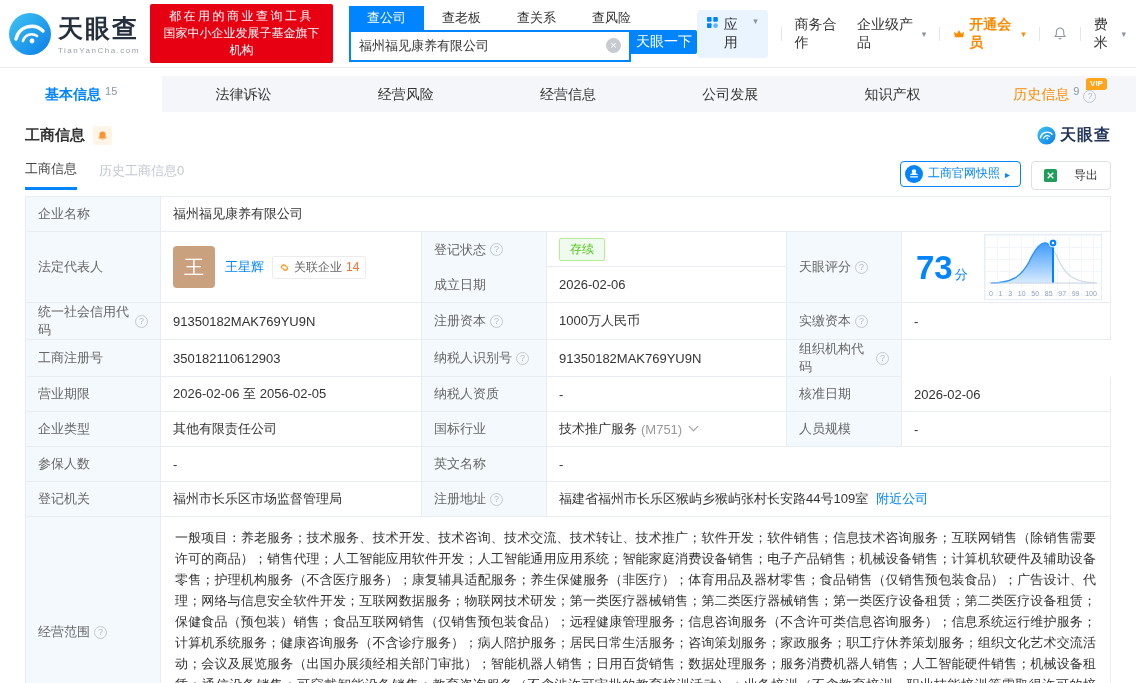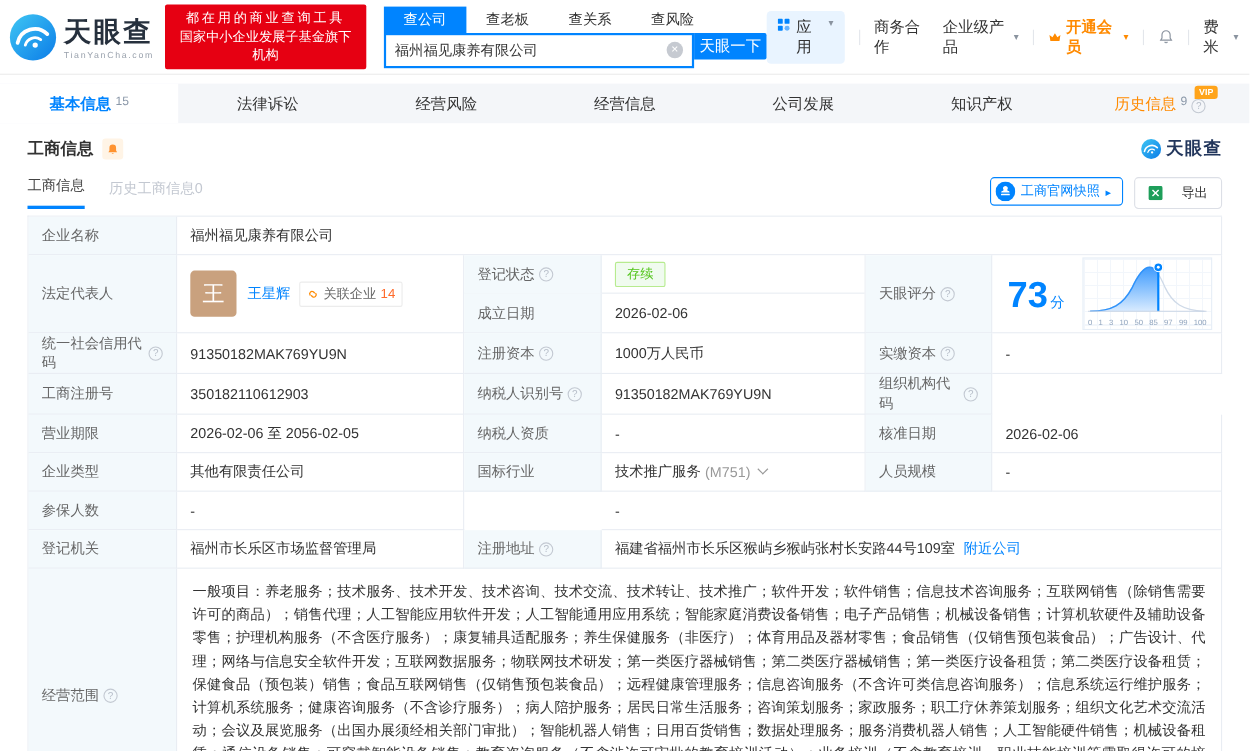--- a/index.html
+++ b/index.html
@@ -403,20 +403,23 @@
         </div>
     </div>
 
     <div class="trow">
       <div class="c tl">
           <span>参保人数</span>
         </div>
       <div class="c tv">
           <span class="dash">-</span>
         </div>
+      <div class="c tl">
+          <span>英文名称</span>
+        </div>
       <div class="c tv sp3">
           <span class="dash">-</span>
         </div>
     </div>
 
     <div class="trow">
       <div class="c tl">
           <span>登记机关</span>
         </div>
       <div class="c tv">

